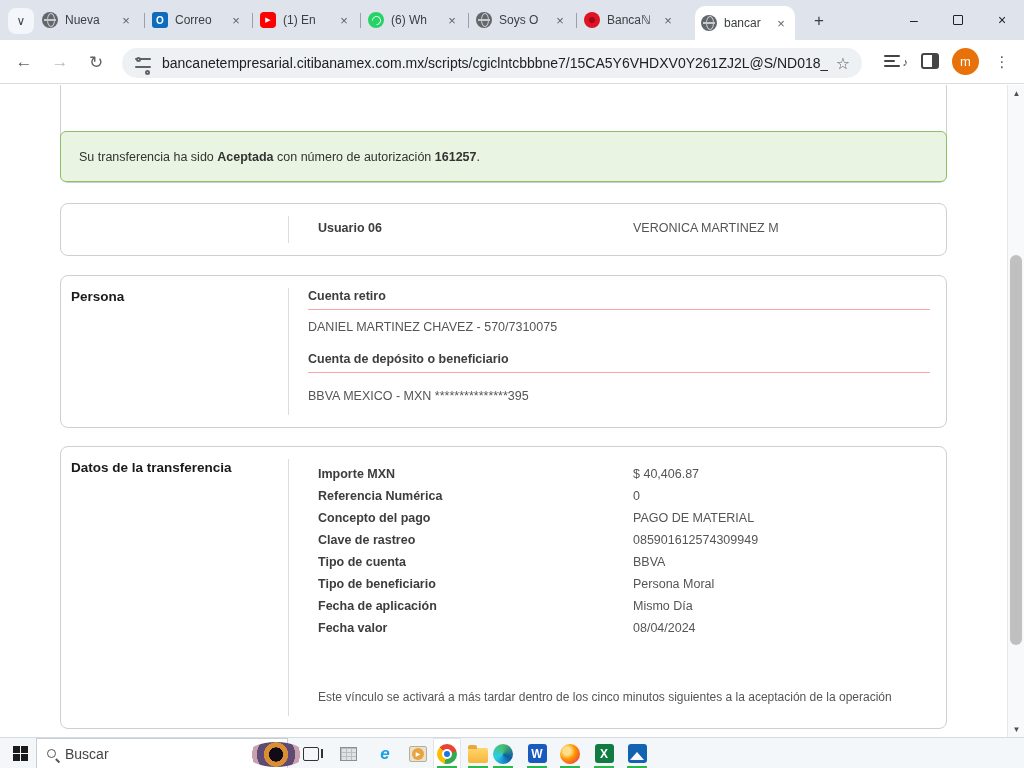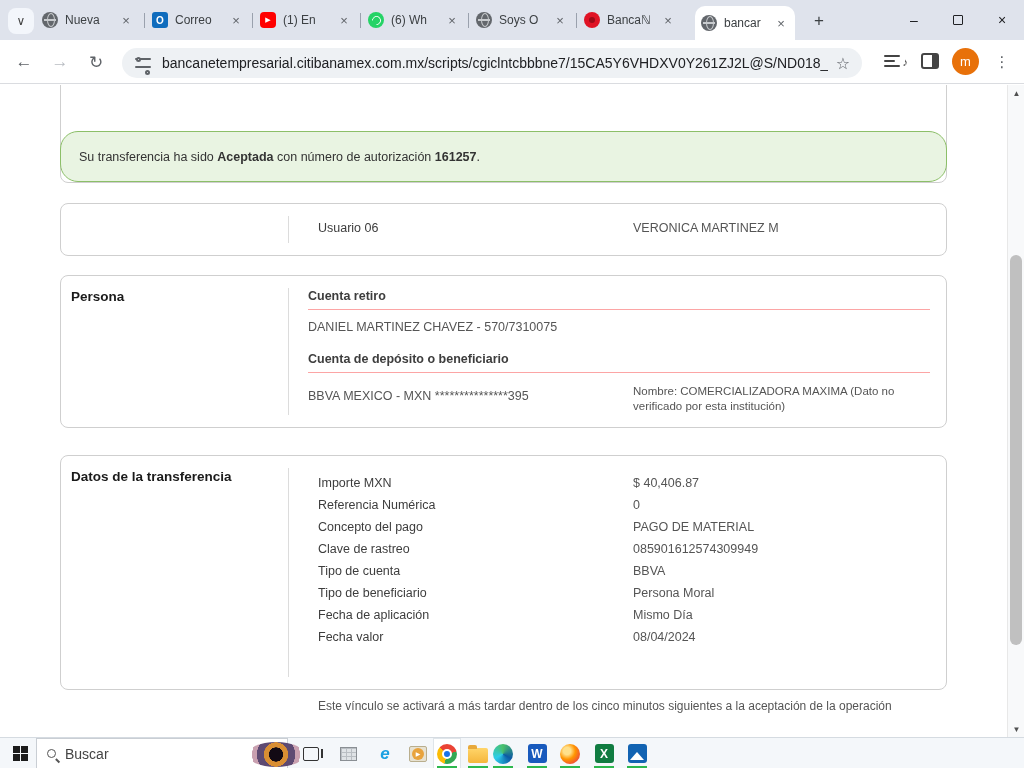--- a/index.html
+++ b/index.html
@@ -61,29 +61,29 @@
   .avatar{position:absolute;top:8px;width:27px;height:27px;border-radius:50%;background:var(--avatar-bg);
     color:#fff;font-size:13px;display:flex;align-items:center;justify-content:center;cursor:pointer;}
   .kebab{position:absolute;top:10px;width:16px;height:24px;display:flex;align-items:center;justify-content:center;
     color:#5f6368;font-size:15px;cursor:pointer;}
 
   
   .content{position:absolute;left:0;top:85px;width:1024px;height:652px;background:#fff;overflow:hidden;}
   .card{position:absolute;left:60px;width:887px;background:#fff;border:1px solid #cfcfcf;border-radius:8px;}
   .partial-card{top:-30px;height:128px;}
   .alert{position:absolute;left:60px;top:46px;width:887px;height:51px;background:var(--alert-bg);
-    border:1px solid var(--alert-border);border-radius:18px;display:flex;align-items:center;padding-left:18px;
+    border:1px solid var(--alert-border);border-radius:6px;display:flex;align-items:center;padding-left:18px;
     font-size:12.5px;color:#333;}
   .alert b{font-weight:bold;}
   .card .vline{position:absolute;left:227px;top:12px;bottom:12px;width:1px;background:#dcdcdc;}
   .card-title{position:absolute;left:10px;top:12px;font-size:13.5px;font-weight:bold;color:#1a1a1a;width:200px;line-height:1.35;}
   .card-autorizadores{top:118px;height:53px;}
   .card-cuentas{top:190px;height:153px;}
-  .card-datos{top:370px;height:235px;padding-left:8px;}
-  .kv-label{position:absolute;left:257px;font-size:12.5px;font-weight:normal;color:#3d3d3d;}
+  .card-datos{top:361px;height:283px;padding-left:8px;}
+  .kv-label{position:absolute;left:257px;font-size:12.5px;font-weight:bold;color:#3d3d3d;}
   .kv-value{position:absolute;left:572px;font-size:12.5px;color:#555;}
   .sub-head{position:absolute;left:247px;font-size:12.5px;font-weight:bold;color:#3d3d3d;width:622px;
     border-bottom:1px solid #fca5a5;padding-bottom:6px;}
   .plain-val{position:absolute;left:247px;font-size:12.5px;color:#555;}
   .note-r{position:absolute;left:572px;font-size:11.5px;color:#555;width:300px;line-height:1.3;}
   .cep{position:absolute;left:257px;top:218px;font-size:12.5px;color:#222;font-weight:bold;}
   .cep a{color:var(--link);text-decoration:underline;}
   .cep2{position:absolute;left:257px;top:243px;font-size:12px;color:#555;}
 
   
@@ -254,21 +254,20 @@
     <div class="kv-value" style="top:17px">VERONICA MARTINEZ M</div>
   </div>
 
   <div class="card card-cuentas">
     <div class="card-title">Persona</div>
     <div class="vline"></div>
     <div class="sub-head" style="top:13px">Cuenta retiro</div>
     <div class="plain-val" style="top:44px">DANIEL MARTINEZ CHAVEZ - 570/7310075</div>
     <div class="sub-head" style="top:76px">Cuenta de depósito o beneficiario</div>
     <div class="plain-val" style="top:113px">BBVA MEXICO - MXN ***************395</div>
-    <div class="note-r" style="top:108px">Nombre: COMERCIALIZADORA MAXIMA (Dato no verificado por esta institución)</div>
   </div>
 
   <div class="card card-datos">
     <div class="card-title">Datos de la transferencia</div>
     <div class="vline"></div>
 
     <div class="kv-label" style="top:20px">Importe MXN</div>
     <div class="kv-value" style="top:20px">$ 40,406.87</div>
     <div class="kv-label" style="top:42px">Referencia Numérica</div>
     <div class="kv-value" style="top:42px">0</div>

